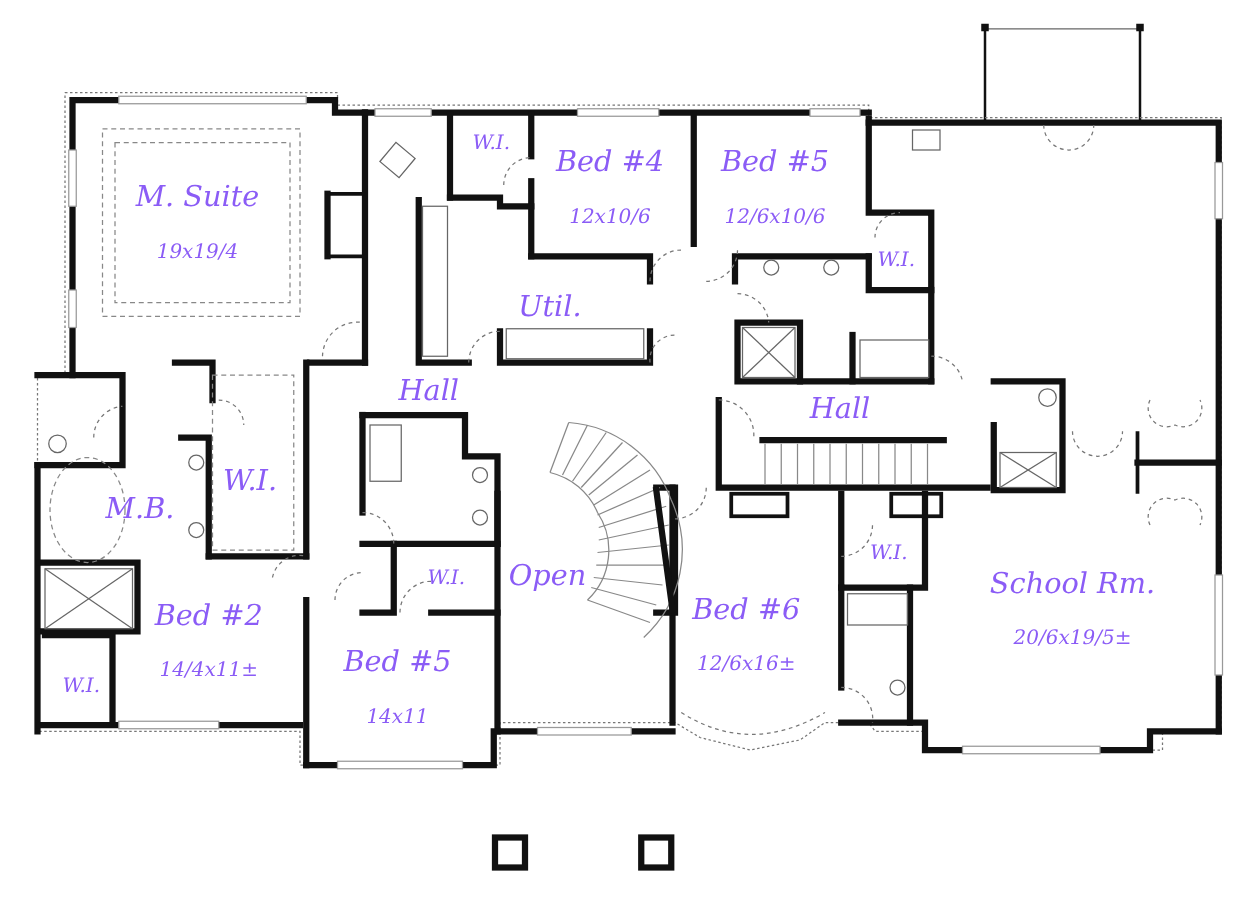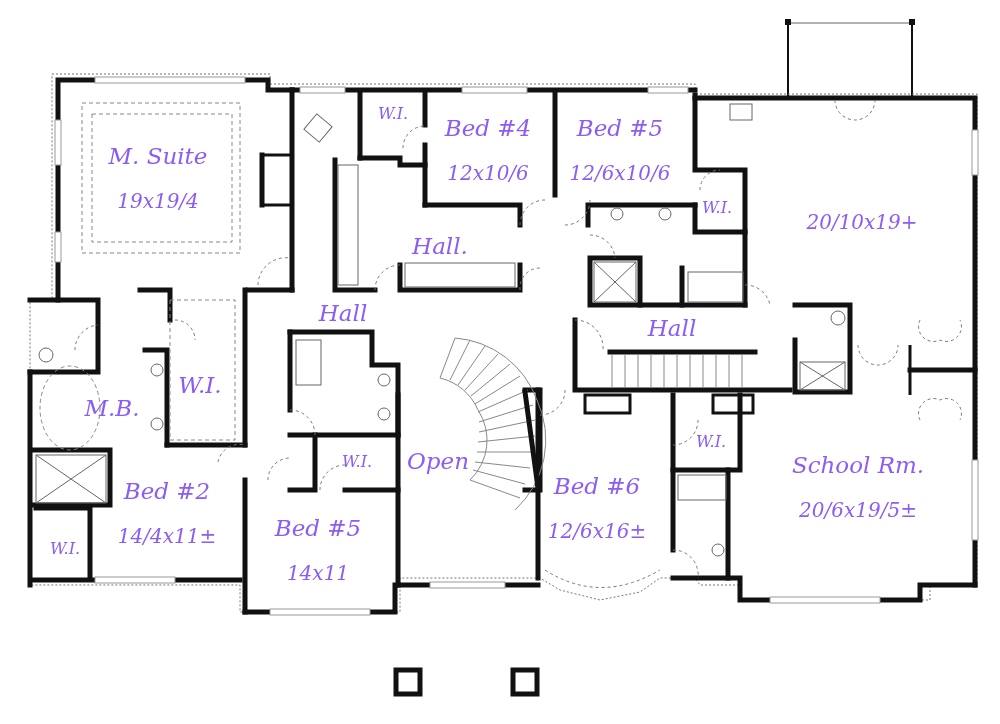--- a/index.html
+++ b/index.html
@@ -17,21 +17,21 @@
     position: absolute;
     font-family: "DejaVu Serif", serif;
     font-style: italic;
     color: #8b5cf6;
     text-align: center;
     line-height: 1.15;
     white-space: nowrap;
     transform: translate(-50%, -50%);
   }
   .label .name { font-size: 23px; display: block; }
-  .label .dim { font-size: 20px; display: block; margin-top: 21px; }
+  .label .dim { font-size: 16px; display: block; margin-top: 21px; }
   .label.small .name { font-size: 16px; }
 </style>
 </head>
 <body>
 
 <svg width="1000" height="724" viewBox="0 0 1000 724">
 
   <g>
     <line class="wall-thin" x1="788" y1="22" x2="788" y2="96" style="stroke-width:2"></line>
     <line class="wall-thin" x1="912" y1="22" x2="912" y2="96" style="stroke-width:2"></line>
@@ -238,24 +238,23 @@
   </div>
   <div class="label" style="left:488px;top:150px;">
     <span class="name">Bed #4</span>
     <span class="dim">12x10/6</span>
   </div>
   <div class="label" style="left:620px;top:150px;">
     <span class="name">Bed #5</span>
     <span class="dim">12/6x10/6</span>
   </div>
   <div class="label" style="left:862px;top:212px;">
-    <span class="dim">20/10x19+</span>
   </div>
   <div class="label" style="left:440px;top:246px;">
-    <span class="name">Hall.</span>
+    <span class="name">Util.</span>
   </div>
   <div class="label" style="left:343px;top:313px;">
     <span class="name">Hall</span>
   </div>
   <div class="label" style="left:672px;top:328px;">
     <span class="name">Hall</span>
   </div>
   <div class="label" style="left:112px;top:408px;">
     <span class="name">M.B.</span>
   </div>

